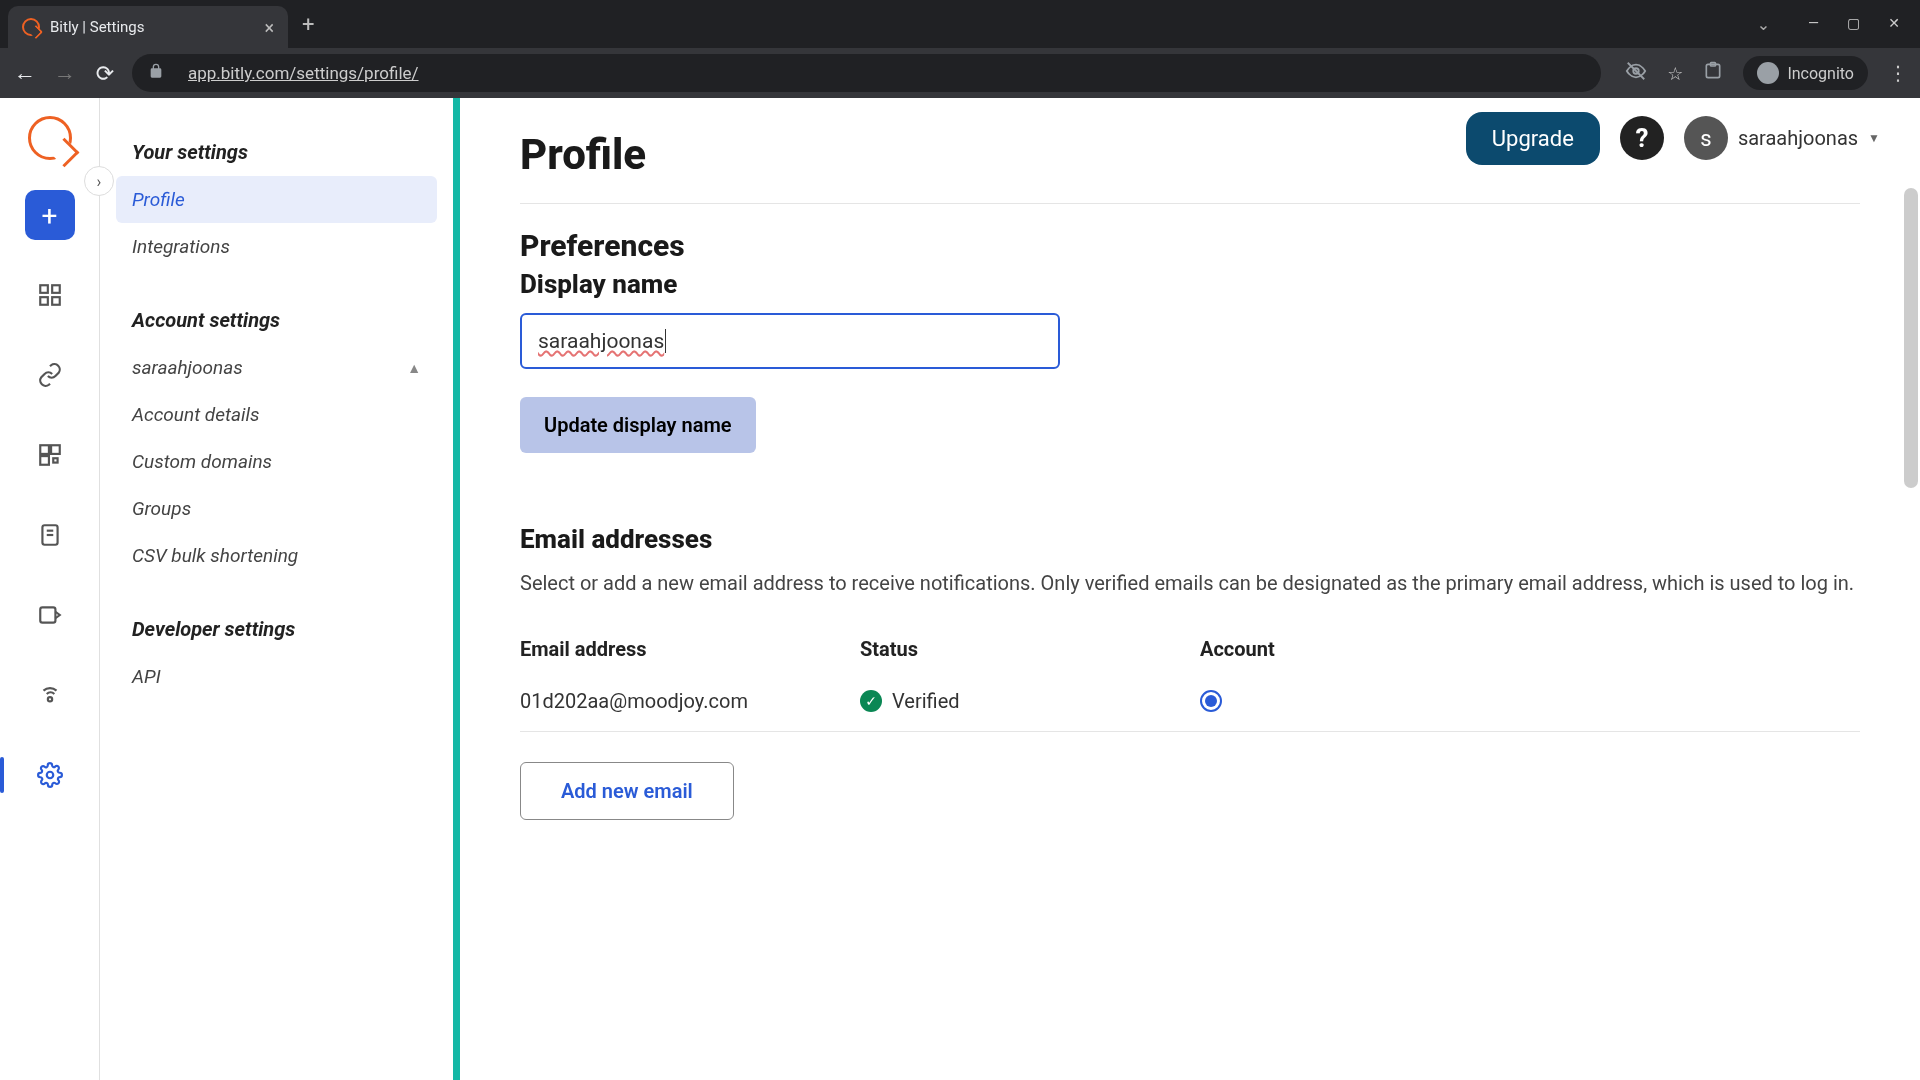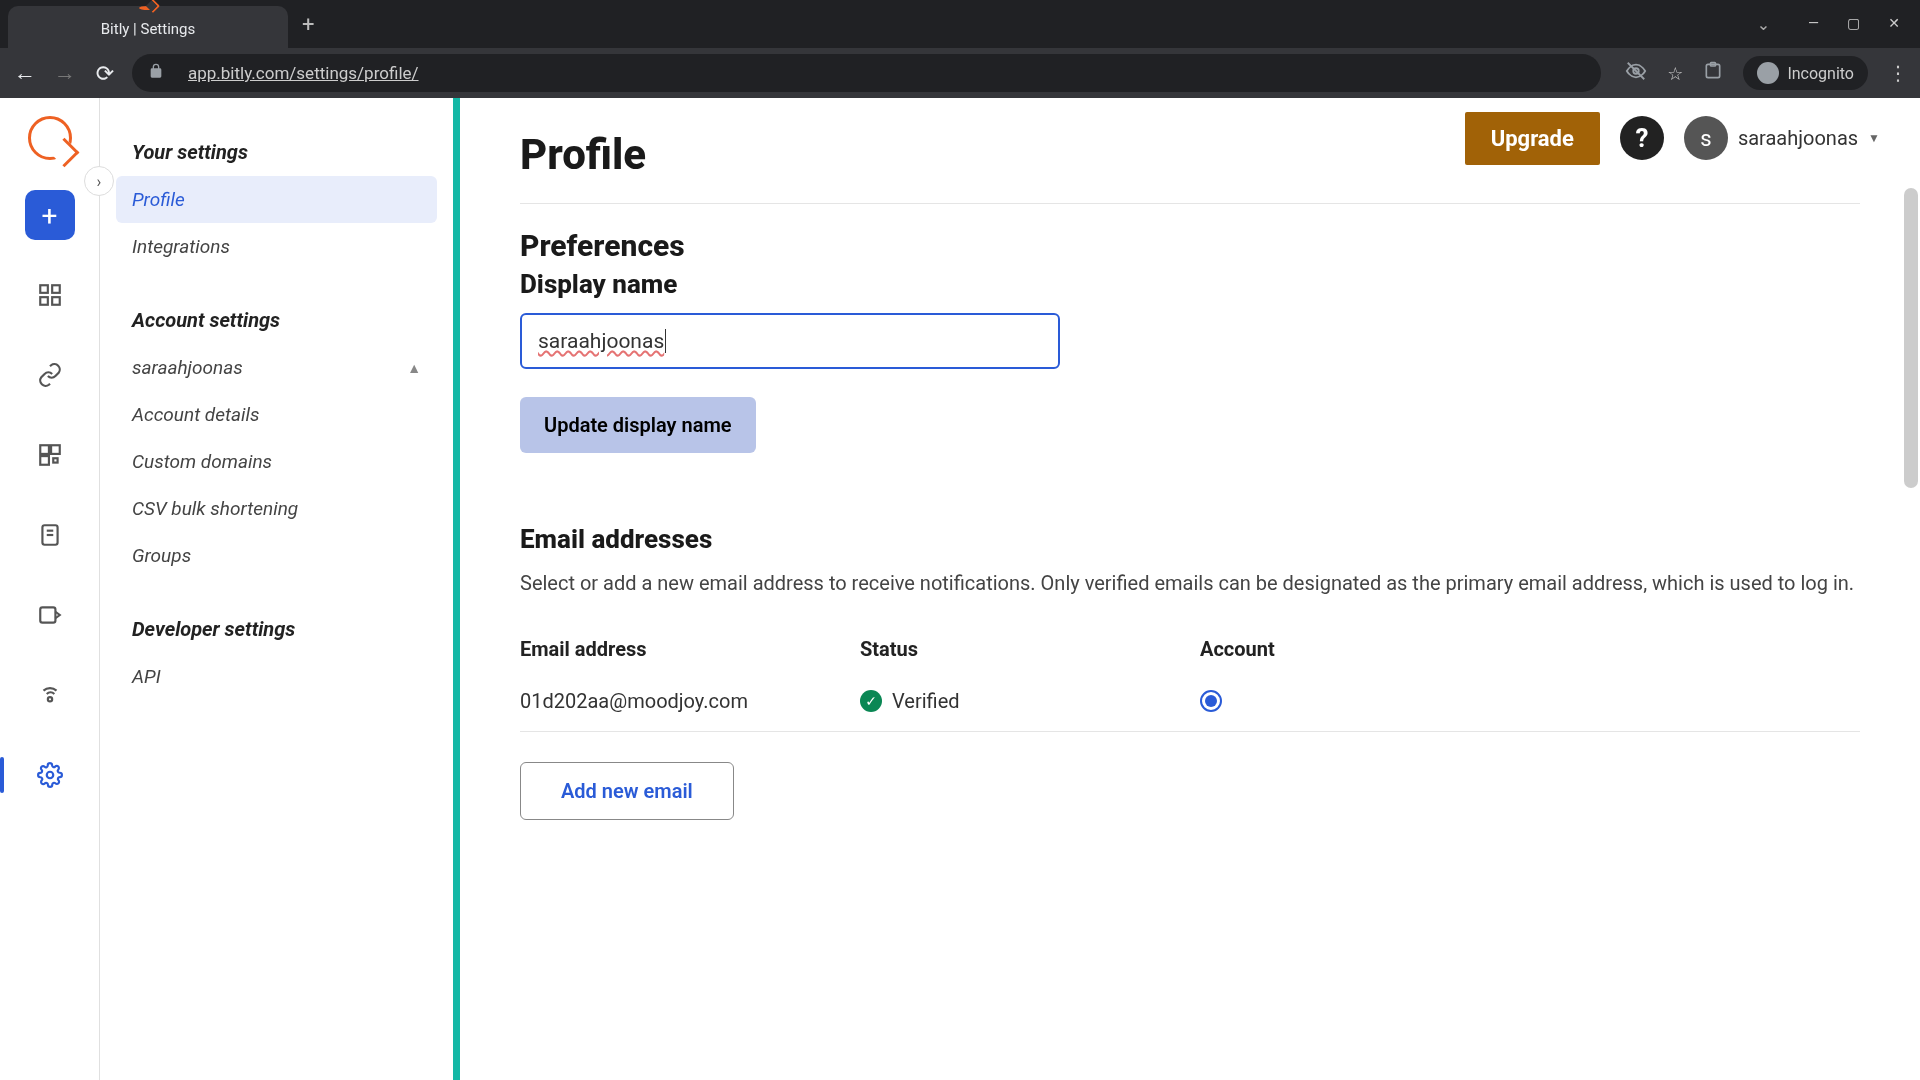--- a/index.html
+++ b/index.html
@@ -1,21 +1,21 @@
 <!DOCTYPE html>
 <html><head>
 <meta charset="utf-8">
 <style>
 * { margin: 0; padding: 0; box-sizing: border-box; font-family: -apple-system, BlinkMacSystemFont, "Segoe UI", Roboto, Helvetica, Arial, sans-serif; }
 body { width: 1920px; height: 1080px; overflow: hidden; background: #fff; }
 
 
 .browser-chrome { background: #202124; color: #e8eaed; }
 .tab-row { display: flex; align-items: center; height: 48px; padding-left: 8px; }
-.tab { display: flex; align-items: center; background: #35363a; border-radius: 10px 10px 0 0; height: 42px; padding: 0 14px; min-width: 280px; margin-top: 6px; gap: 10px; flex-direction: column; }
+.tab { display: flex; align-items: center; background: #35363a; border-radius: 10px 10px 0 0; height: 42px; padding: 0 14px; min-width: 280px; margin-top: 6px; gap: 10px; }
 .tab .favicon { width: 18px; height: 18px; border-radius: 50%; border: 2px solid #ee6123; position: relative; }
 .tab .favicon::after { content: ''; position: absolute; width: 8px; height: 8px; border: 2px solid #ee6123; border-left: none; border-top: none; transform: rotate(-45deg); right: -3px; bottom: -3px; background: #35363a; border-radius: 0 0 2px 0; }
 .tab .title { font-size: 15px; color: #e8eaed; }
 .tab .close { margin-left: auto; font-size: 18px; color: #bbb; cursor: pointer; }
 .newtab { color: #bbb; font-size: 22px; margin-left: 14px; cursor: pointer; }
 .win-controls { margin-left: auto; display: flex; gap: 28px; padding-right: 20px; color: #ccc; font-size: 14px; }
 .win-controls span { cursor: pointer; }
 .chevdown { font-size: 16px; margin-right: 10px; color: #aaa; }
 
 .addr-row { display: flex; align-items: center; height: 50px; background: #35363a; padding: 0 12px; gap: 14px; }
@@ -67,21 +67,21 @@
 .col-status { flex: 0 0 340px; display: flex; align-items: center; gap: 10px; }
 .col-primary { flex: 1; }
 .verified-check { width: 22px; height: 22px; background: #0a8754; border-radius: 50%; display: flex; align-items: center; justify-content: center; color: #fff; font-size: 14px; }
 .radio { width: 22px; height: 22px; border: 2px solid #2a5bd7; border-radius: 50%; display: flex; align-items: center; justify-content: center; }
 .radio .dot { width: 12px; height: 12px; background: #2a5bd7; border-radius: 50%; }
 .et-divider { border-top: 1px solid #e5e5e5; margin-bottom: 30px; }
 .section-gap { margin-top: 71px; }
 
 
 .app-topbar { position: absolute; top: 0; right: 0; height: 80px; display: flex; align-items: center; gap: 20px; padding-right: 40px; z-index: 5; }
-.upgrade-btn { background: #a16207; color: #fff; font-size: 22px; font-weight: 700; padding: 14px 26px; border: none; border-radius: 2px; cursor: pointer; }
+.upgrade-btn { background: #0c4a6e; color: #fff; font-size: 22px; font-weight: 400; padding: 14px 26px; border: none; border-radius: 16px; cursor: pointer; }
 .help-btn { width: 44px; height: 44px; background: #222; color: #fff; border-radius: 50%; display: flex; align-items: center; justify-content: center; font-size: 26px; font-weight: 700; cursor: pointer; }
 .avatar { width: 44px; height: 44px; background: #555; color: #fff; border-radius: 50%; display: flex; align-items: center; justify-content: center; font-size: 22px; }
 .user-drop { display: flex; align-items: center; gap: 10px; font-size: 20px; color: #333; cursor: pointer; }
 .user-drop .caret { font-size: 12px; color: #666; }
 
 
 .scroll-thumb { position: absolute; right: 2px; top: 90px; width: 14px; height: 300px; background: #ccc; border-radius: 7px; }
 </style>
 </head>
 <body>
@@ -218,24 +218,24 @@
         <span>saraahjoonas</span>
         <span class="caret">▲</span>
       </div>
       <div class="sb-item">
           <span>Account details</span>
         </div>
       <div class="sb-item">
           <span>Custom domains</span>
         </div>
       <div class="sb-item">
+          <span>Groups</span>
+        </div>
+      <div class="sb-item">
           <span>CSV bulk shortening</span>
-        </div>
-      <div class="sb-item">
-          <span>Groups</span>
         </div>
     </div>
 
     <div class="sb-section">
       <div class="sb-heading">Developer settings</div>
       <div class="sb-item">
           <span>API</span>
         </div>
     </div>
   </div>

